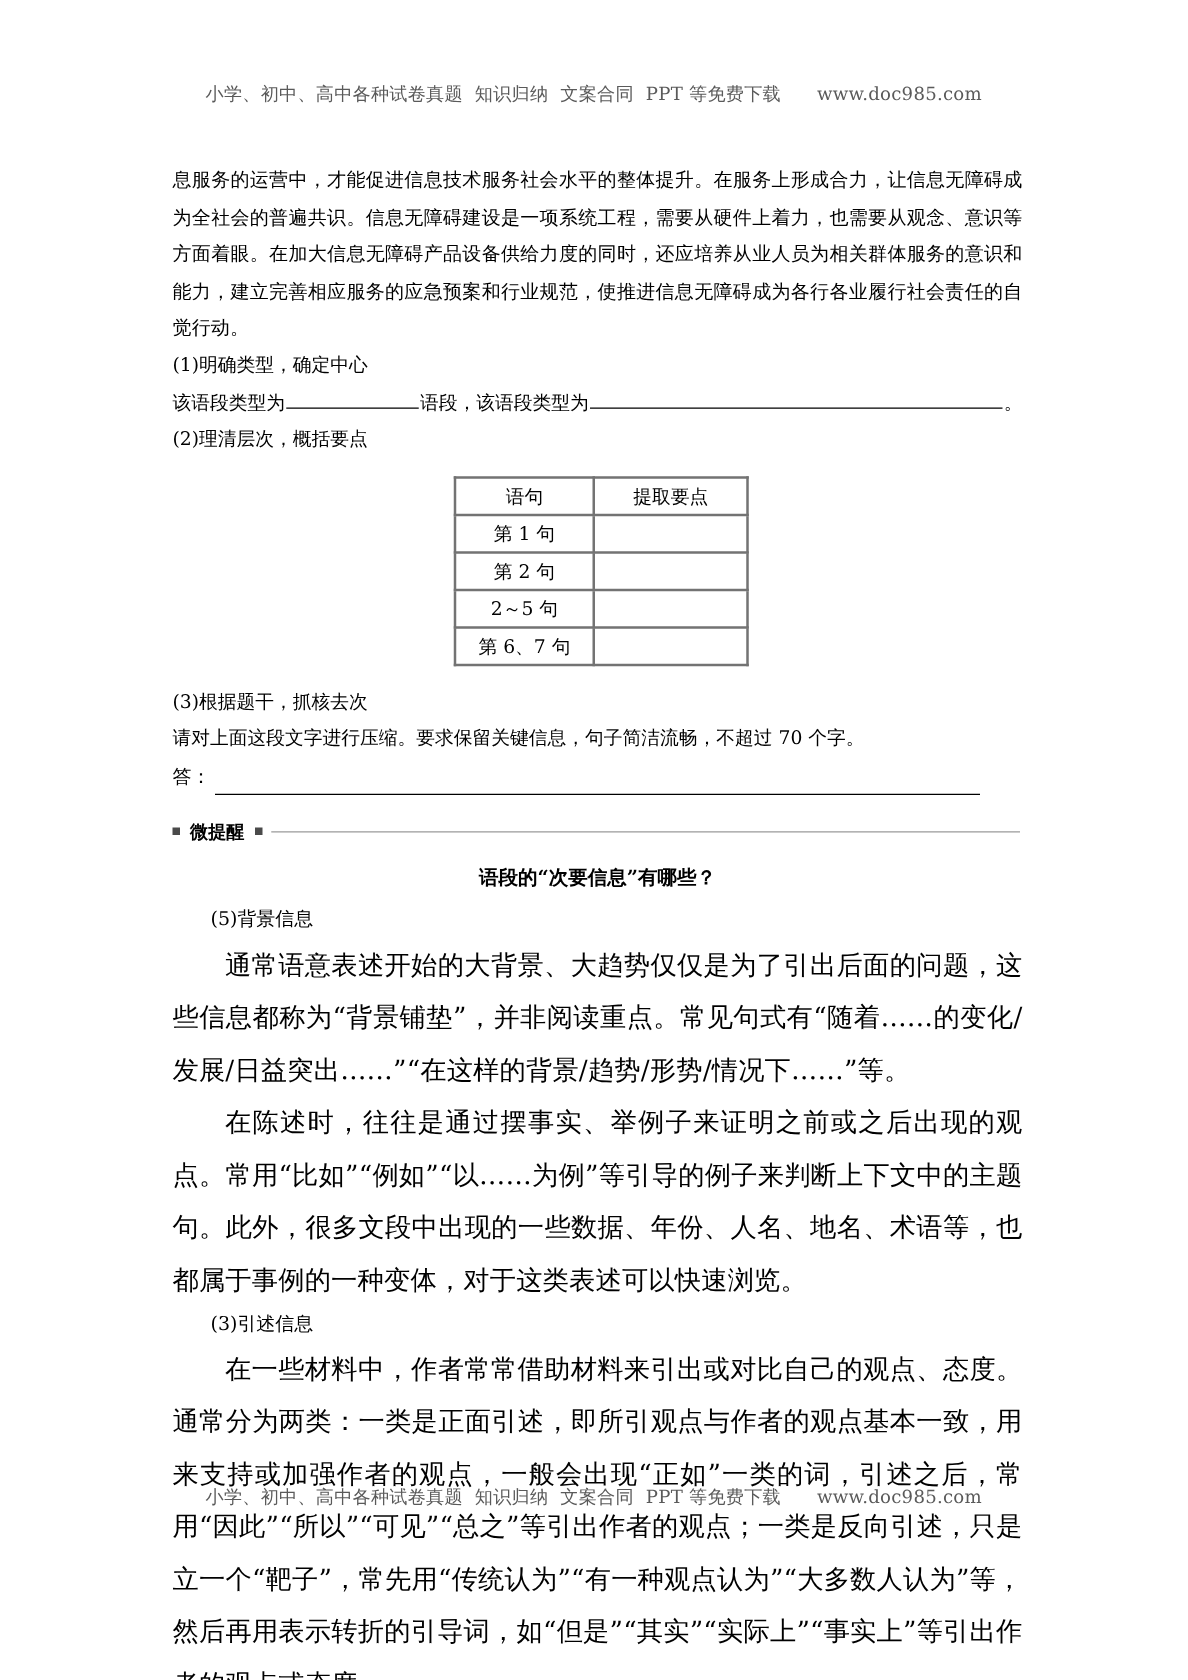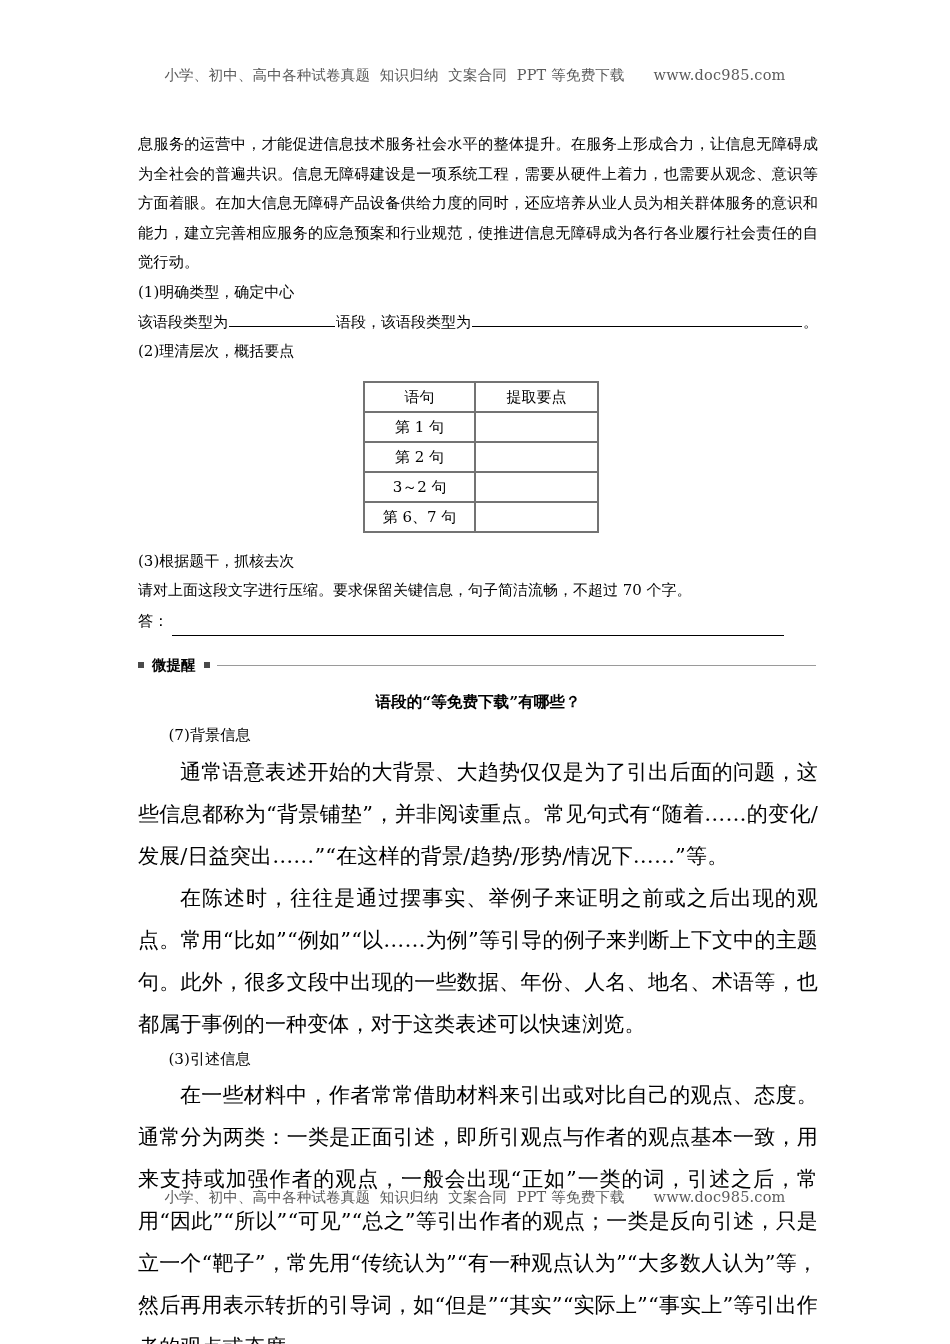--- a/index.html
+++ b/index.html
@@ -191,21 +191,21 @@
           </tr>
           <tr>
             <td class="c1">第 1 句</td>
             <td class="c2"></td>
           </tr>
           <tr>
             <td class="c1">第 2 句</td>
             <td class="c2"></td>
           </tr>
           <tr>
-            <td class="c1">3～2 句</td>
+            <td class="c1">2～5 句</td>
             <td class="c2"></td>
           </tr>
           <tr>
             <td class="c1">第 6、7 句</td>
             <td class="c2"></td>
           </tr>
         </tbody>
       </table>
     </div>
 
@@ -217,23 +217,23 @@
       <span class="ans-rule"></span>
     </div>
 
     <div class="tip-header">
       <span class="sq"></span>
       <span class="tip-label">微提醒</span>
       <span class="sq"></span>
       <span class="tip-rule"></span>
     </div>
 
-    <div class="tip-title">语段的“等免费下载”有哪些？</div>
-
-    <div class="sub-head">(7)背景信息</div>
+    <div class="tip-title">语段的“次要信息”有哪些？</div>
+
+    <div class="sub-head">(5)背景信息</div>
     <p class="sub-para">通常语意表述开始的大背景、大趋势仅仅是为了引出后面的问题，这些信息都称为“背景铺垫”，并非阅读重点。常见句式有“随着……的变化/发展/日益突出……”“在这样的背景/趋势/形势/情况下……”等。</p>
 
     <p class="sub-para">在陈述时，往往是通过摆事实、举例子来证明之前或之后出现的观点。常用“比如”“例如”“以……为例”等引导的例子来判断上下文中的主题句。此外，很多文段中出现的一些数据、年份、人名、地名、术语等，也都属于事例的一种变体，对于这类表述可以快速浏览。</p>
 
     <div class="sub-head">(3)引述信息</div>
     <p class="sub-para">在一些材料中，作者常常借助材料来引出或对比自己的观点、态度。通常分为两类：一类是正面引述，即所引观点与作者的观点基本一致，用来支持或加强作者的观点，一般会出现“正如”一类的词，引述之后，常用“因此”“所以”“可见”“总之”等引出作者的观点；一类是反向引述，只是立一个“靶子”，常先用“传统认为”“有一种观点认为”“大多数人认为”等，然后再用表示转折的引导词，如“但是”“其实”“实际上”“事实上”等引出作者的观点或态度。</p>
 
   </div>
 
   <div class="watermark bottom">小学、初中、高中各种试卷真题  知识归纳  文案合同  PPT 等免费下载      www.doc985.com</div>

